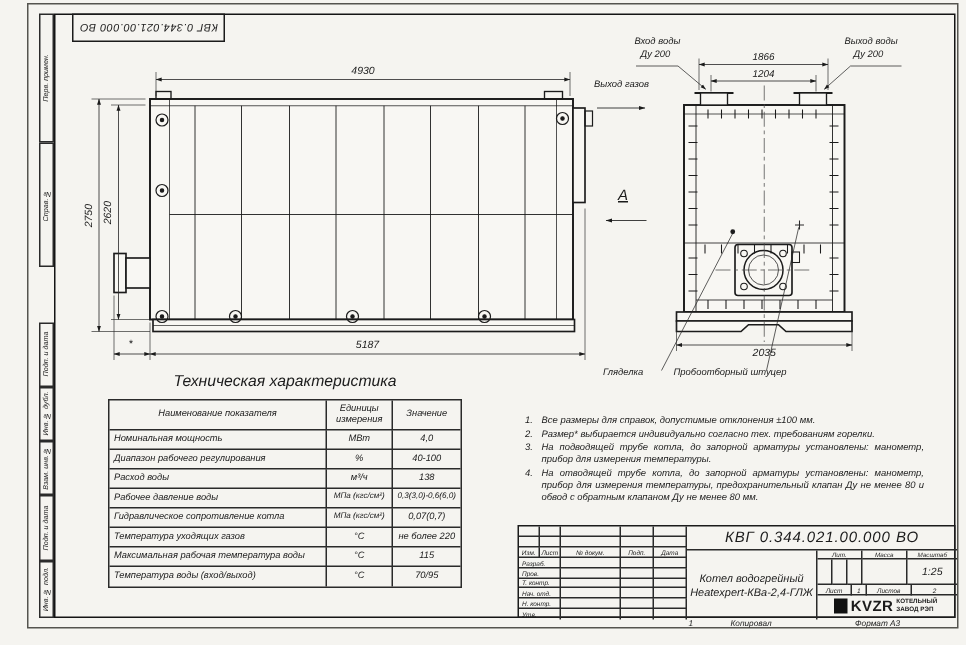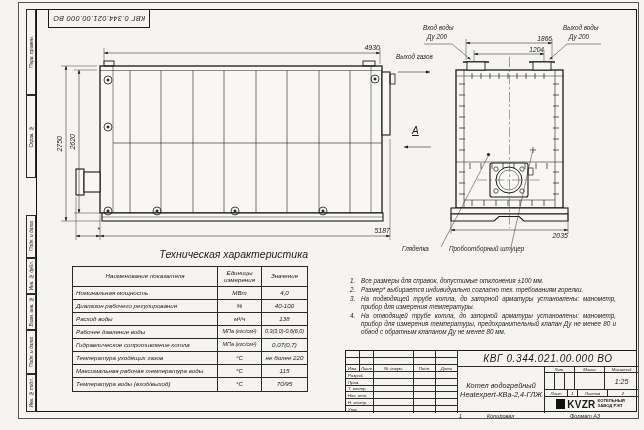--- a/index.html
+++ b/index.html
@@ -1,20 +1,20 @@
 <!DOCTYPE html>
 <html><head>
 <meta charset="utf-8">
 <style>
   html,body{margin:0;padding:0;background:#e9e8e4;font-family:"Liberation Sans",sans-serif;}
   #sheet{position:relative;width:644px;height:430px;background:#f5f4f0;overflow:hidden;color:#1b1b1b;}
   .abs{position:absolute;box-sizing:border-box;}
   .frame{position:absolute;box-sizing:border-box;}
   .lbl{position:absolute;font-style:italic;font-size:6.3px;line-height:1.1;white-space:nowrap;color:#1b1b1b;}
-  .ctr{text-align:right;}
+  .ctr{text-align:center;}
   .vt{writing-mode:vertical-rl;transform:rotate(180deg);}
   .stamp{position:absolute;left:26px;width:10px;border:1px solid #2a2a2a;box-sizing:border-box;display:flex;align-items:center;justify-content:center;background:transparent;}
   .stamp span{font-size:4.8px;font-style:italic;white-space:nowrap;}
   #docbox{position:absolute;left:48px;top:9px;width:102px;height:19px;border:1.4px solid #1b1b1b;display:flex;align-items:center;justify-content:center;box-sizing:border-box;}
   #docbox span{transform:rotate(180deg);font-size:7.2px;font-style:italic;letter-spacing:.4px;white-space:nowrap;}
   #spec{position:absolute;left:72px;top:266px;width:236px;border:1.2px solid #2a2a2a;display:grid;grid-template-columns:145px 44px 45px;grid-template-rows:20px repeat(8,13px);box-sizing:border-box;}
   #spec>div{border-right:1px solid #2a2a2a;border-bottom:1px solid #2a2a2a;font-size:6.2px;font-style:italic;display:flex;align-items:center;justify-content:center;text-align:center;line-height:1.05;box-sizing:border-box;overflow:hidden;white-space:normal;}
   #spec>div:nth-child(3n){border-right:none;}
   #spec>div:nth-last-child(-n+3){border-bottom:none;}
   #spec>div.ln{justify-content:flex-start;padding-left:3px;text-align:left;}

